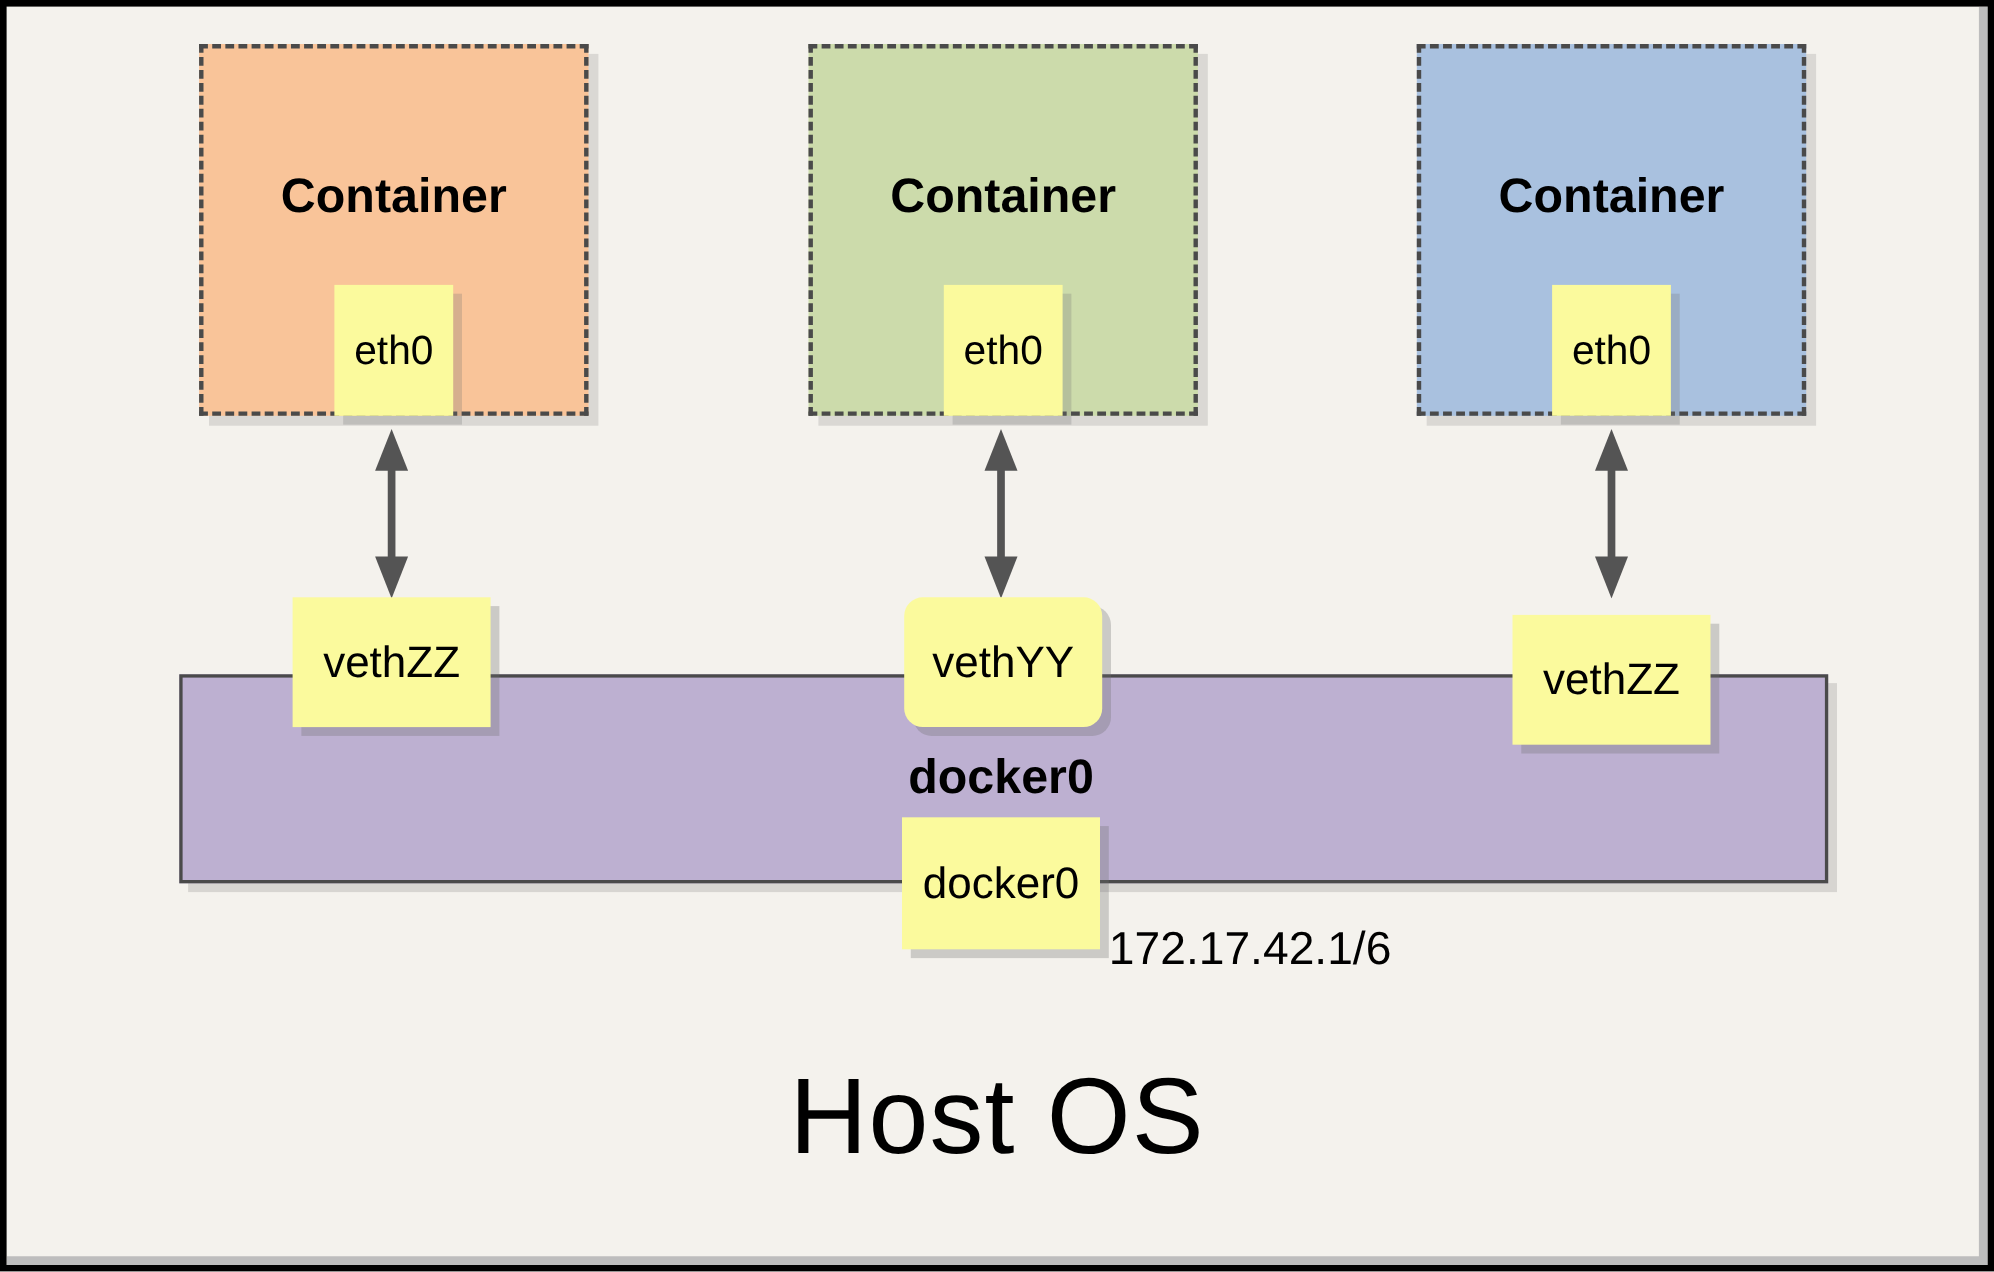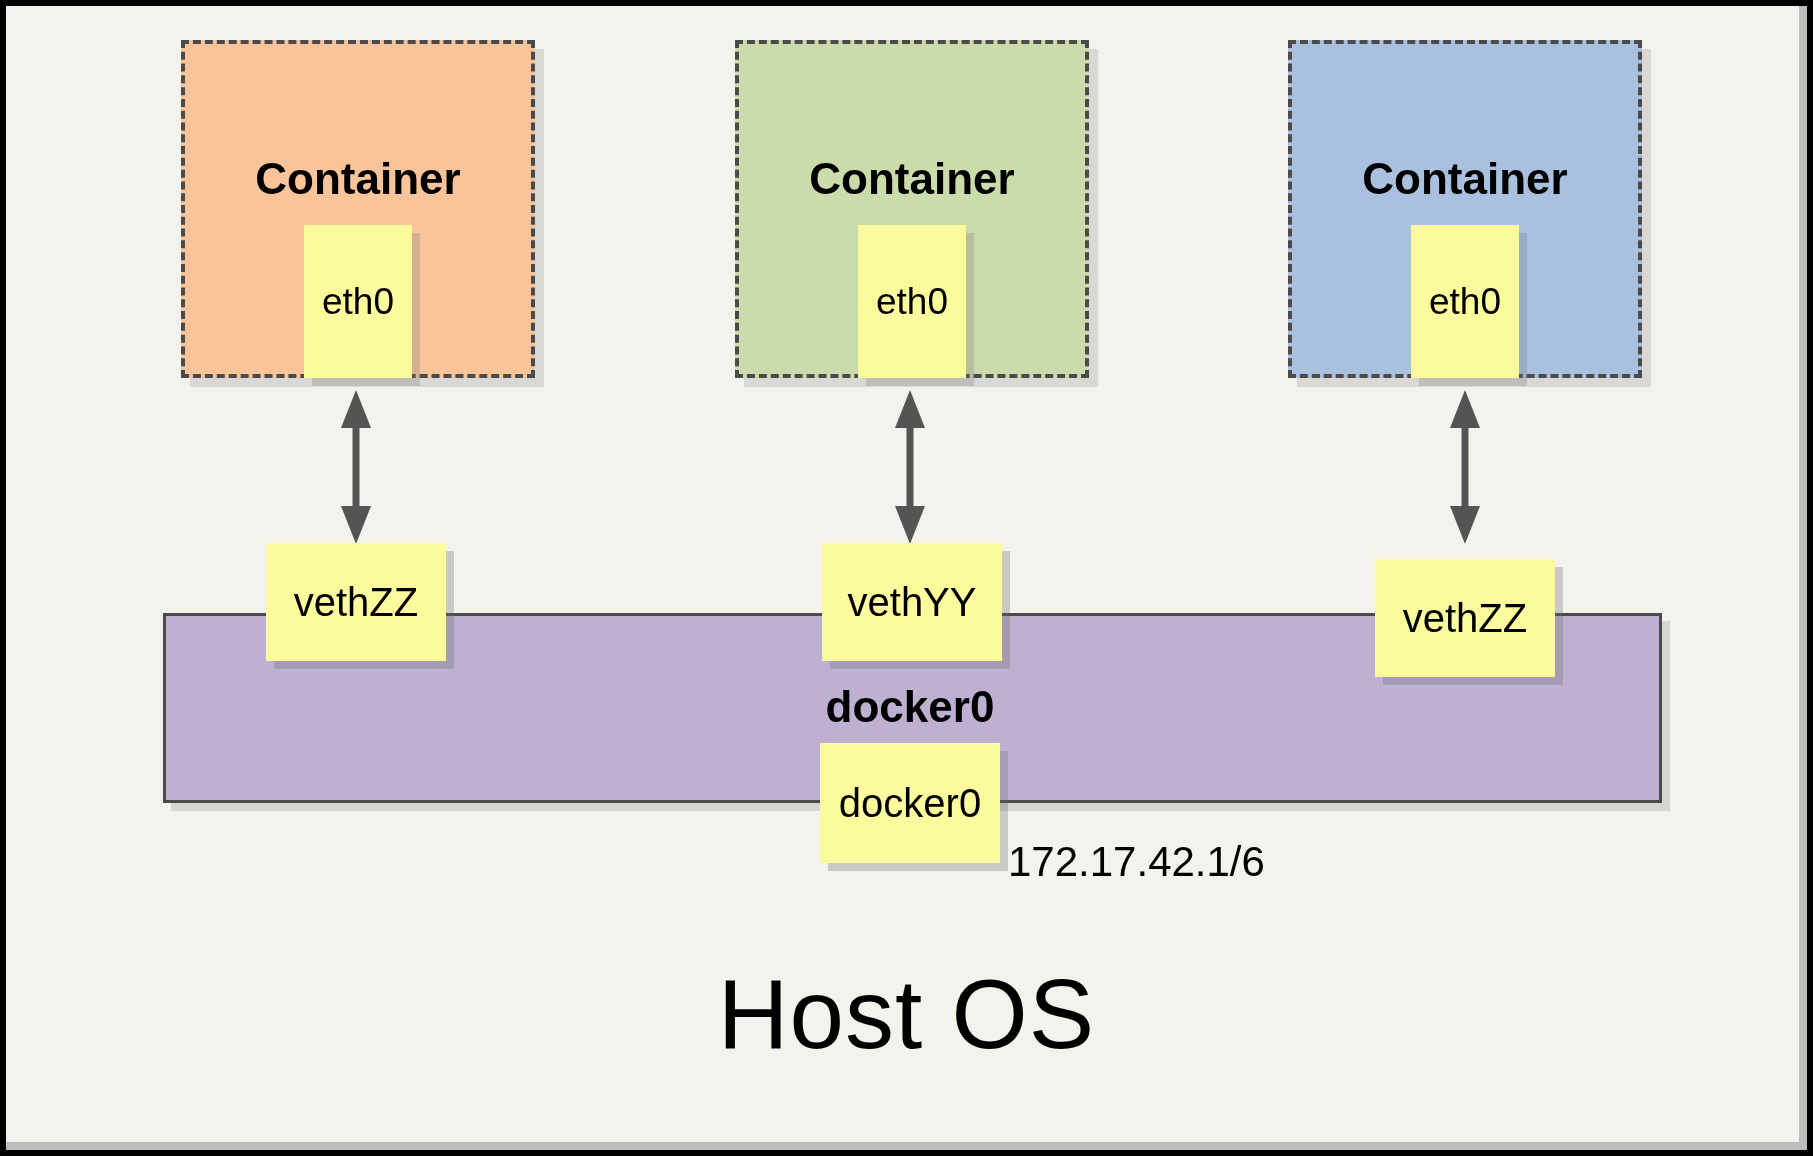--- a/index.html
+++ b/index.html
@@ -21,21 +21,21 @@
   }
   .container-box.c1{left:181px;background:#F9C499;}
   .container-box.c2{left:735px;background:#CCDBAB;}
   .container-box.c3{left:1288px;background:#A9C1DF;}
   .container-title{
     position:absolute;left:0;right:0;top:110px;text-align:center;
     font-size:44px;font-weight:bold;color:#000;
   }
   .iface-box{
     position:absolute;left:50%;transform:translateX(-50%);bottom:-4px;
-    width:108px;height:153px;background:#FBFA9D;
+    width:108px;height:119px;background:#FBFA9D;
     box-shadow:8px 8px 0 rgba(110,110,110,0.25);
     display:flex;align-items:center;justify-content:center;
     font-size:37px;color:#000;
   }
   
   .arrow{position:absolute;top:390px;width:40px;height:154px;z-index:5;}
   .arrow.a1{left:336px;} .arrow.a2{left:890px;} .arrow.a3{left:1445px;}
   
   .bridge-bar{
     position:absolute;left:163px;top:613px;width:1499px;height:190px;
@@ -46,21 +46,21 @@
   .bridge-label{
     position:absolute;left:760px;top:682px;width:300px;text-align:center;
     font-size:44px;font-weight:bold;color:#000;z-index:6;
   }
   .veth-box{
     position:absolute;top:543px;width:180px;height:118px;background:#FBFA9D;
     box-shadow:8px 8px 0 rgba(110,110,110,0.30);
     display:flex;align-items:center;justify-content:center;
     font-size:40px;color:#000;z-index:6;
   }
-  .veth-box.v1{left:266px;} .veth-box.v2{left:822px;} .veth-box.v3{left:1375px;margin-top:16px;}
+  .veth-box.v1{left:266px;} .veth-box.v2{left:822px;border-radius:17px;} .veth-box.v3{left:1375px;margin-top:16px;}
   .docker0-box{
     position:absolute;left:820px;top:743px;width:180px;height:120px;
     background:#FBFA9D;
     box-shadow:8px 8px 0 rgba(110,110,110,0.30);
     display:flex;align-items:center;justify-content:center;
     font-size:40px;color:#000;z-index:6;
   }
   .bridge-ip{
     position:absolute;left:1008px;top:838px;
     font-size:42px;color:#000;z-index:6;white-space:nowrap;

